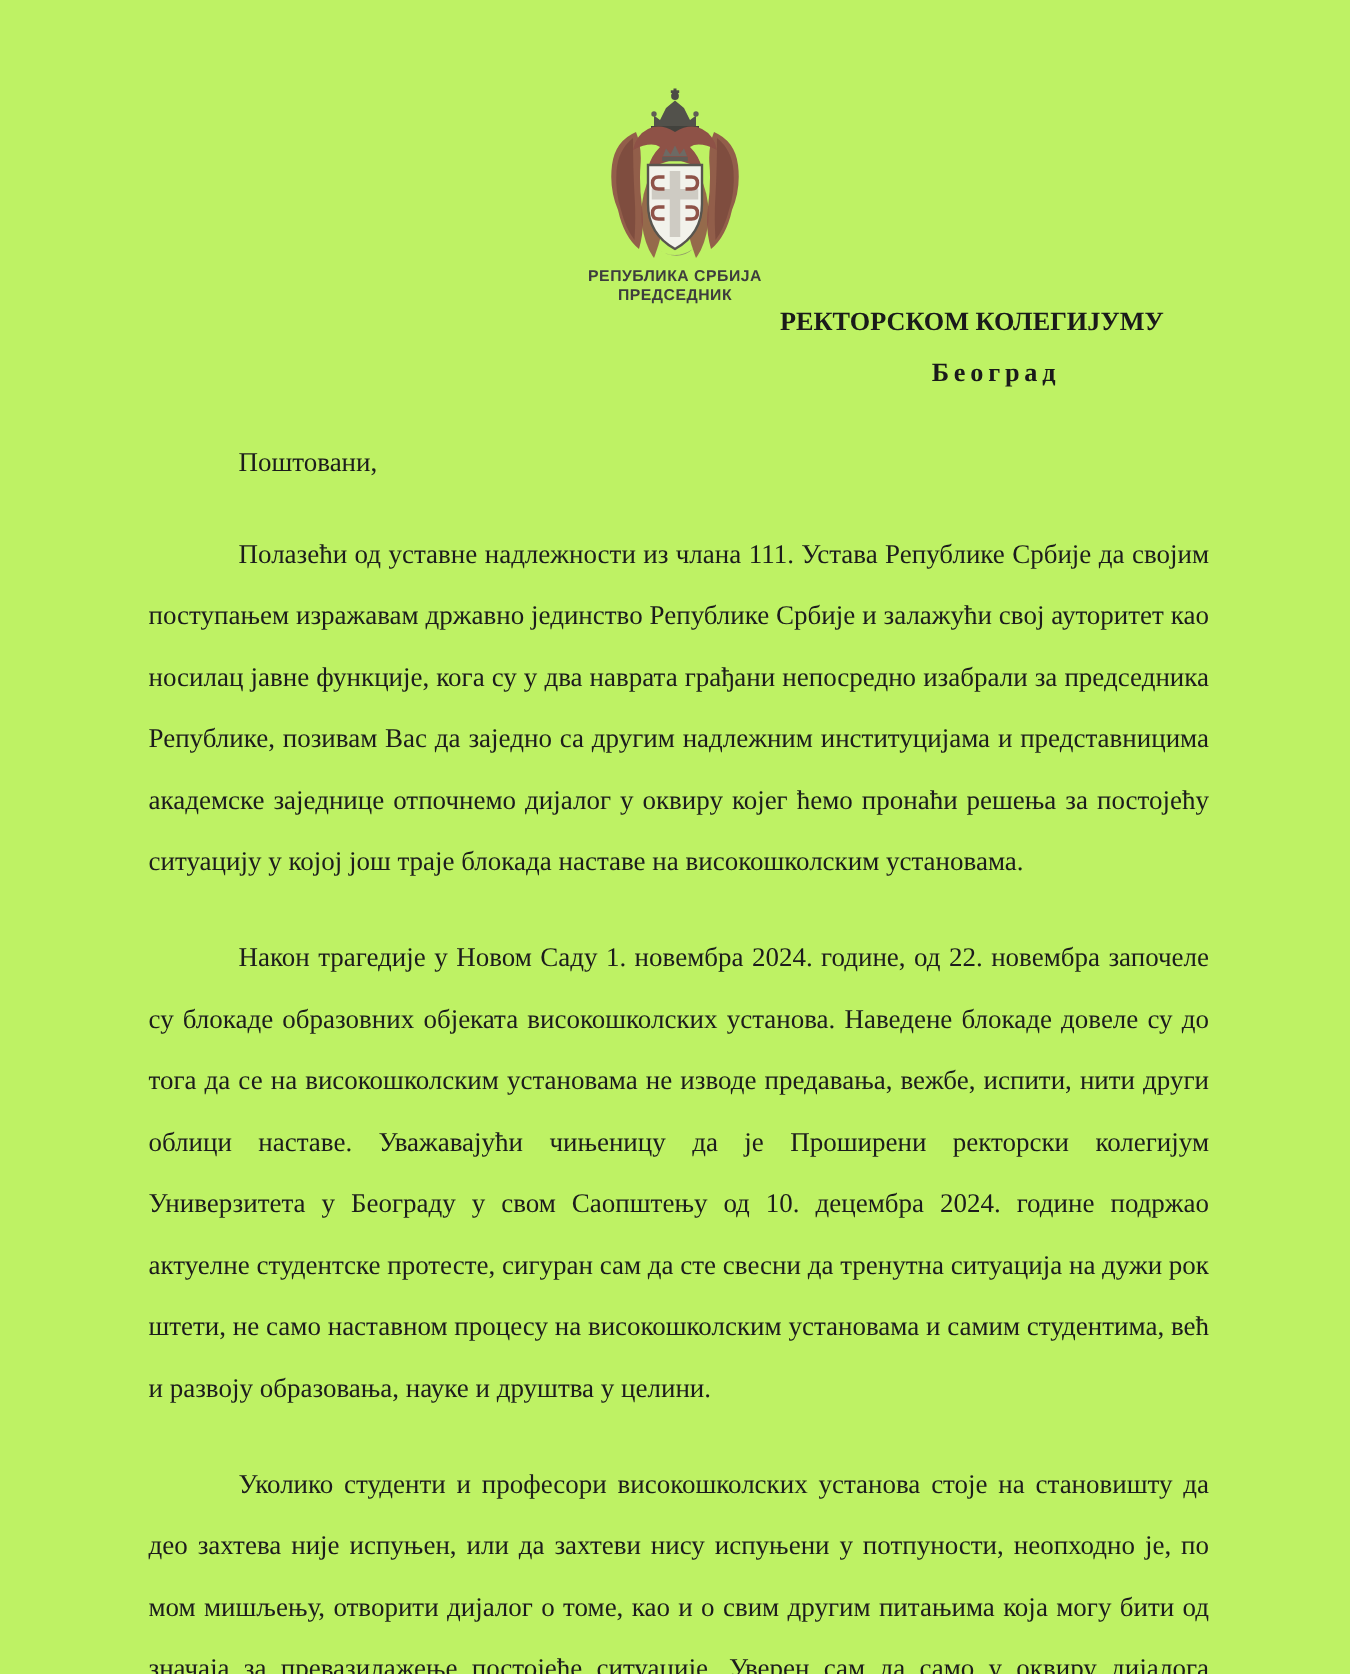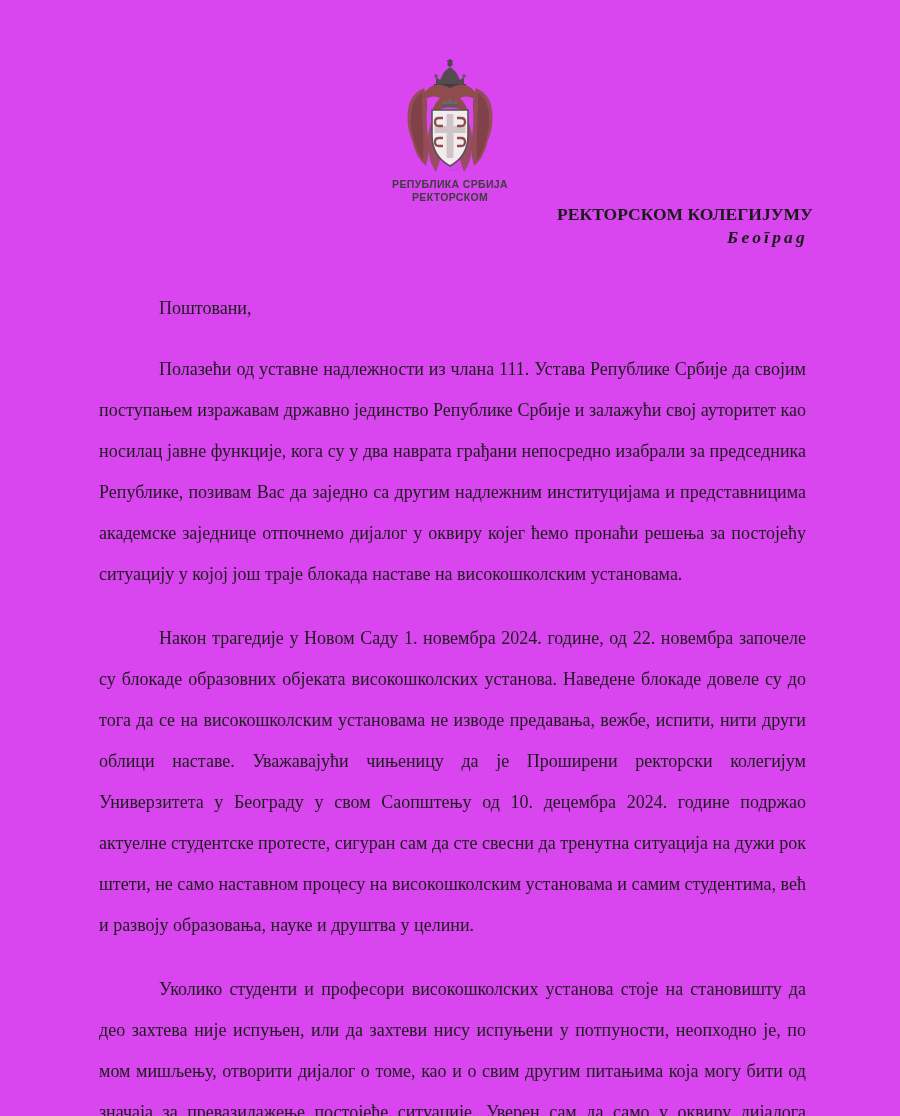--- a/index.html
+++ b/index.html
@@ -10,21 +10,21 @@
   }
   body {
     font-family: "Liberation Serif", "DejaVu Serif", serif;
     color: #1c1c1c;
     -webkit-font-smoothing: antialiased;
   }
   .page {
     position: relative;
     width: 900px;
     height: 1116px;
-    background: #d946ef;
+    background: #bef264;
     overflow: hidden;
     box-sizing: border-box;
   }
 
   
   .letterhead {
     position: absolute;
     left: 0;
     top: 58px;
     width: 900px;
@@ -63,28 +63,26 @@
     width: 330px;
     font-family: "Liberation Serif", "DejaVu Serif", serif;
     font-weight: 700;
     font-size: 17.5px;
     line-height: 23px;
     color: #1a1a1a;
   }
   .addressee .line1,
   .addressee .line2 {
     white-space: nowrap;
-    text-align: center;
   }
   .addressee .city {
-    text-align: right;
+    text-align: center;
     letter-spacing: 3.2px;
     padding-right: 42px;
-    margin-top: 0;
-    font-style: italic;
+    margin-top: 11px;
   }
 
   
   .letter-body {
     position: absolute;
     left: 99px;
     top: 296px;
     width: 707px;
   }
   .salutation {
@@ -156,21 +154,21 @@
           <path d="M67 80 q4 0 4 4 q0 4 -4 4 M67 80 h-4 M67 88 h-4" stroke="#8d4d47" stroke-width="2.3" fill="none"></path>
         </g>
 
         <g>
           <path d="M44 108 q12 8 24 0 q-10 9 -24 0 z" fill="#7a706c" opacity="0.7"></path>
         </g>
       </svg>
 
       <div class="letterhead-lines">
         <div>РЕПУБЛИКА СРБИЈА</div>
-        <div>РЕКТОРСКОМ</div>
+        <div>ПРЕДСЕДНИК</div>
       </div>
     </div>
   </div>
 
   <div class="addressee">
     <div class="line1">РЕКТОРСКОМ КОЛЕГИЈУМУ</div>
     <div class="city">Београд</div>
   </div>
 
   <div class="letter-body">

